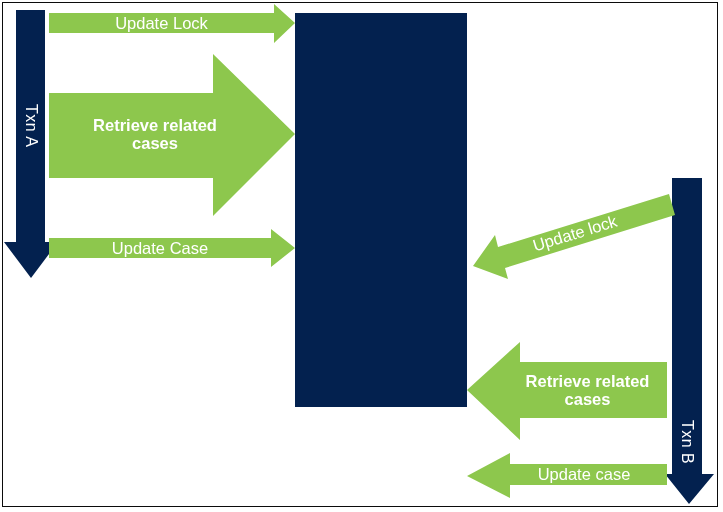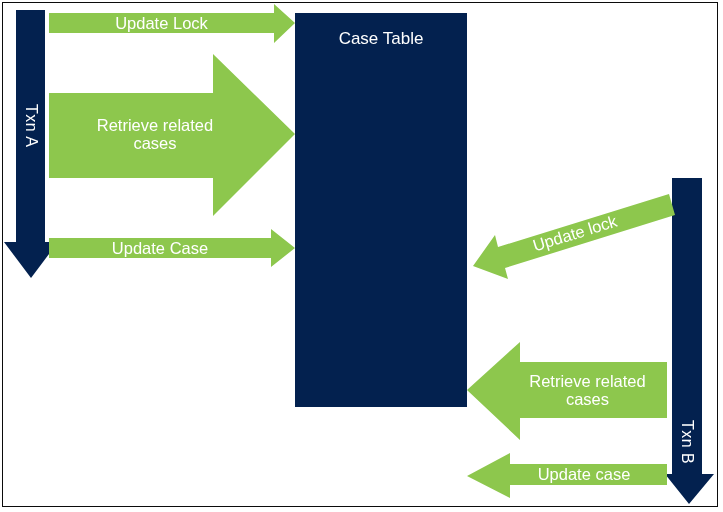--- a/index.html
+++ b/index.html
@@ -37,20 +37,21 @@
     justify-content: center;
     color: #ffffff;
     font-size: 16.5px;
     text-align: center;
     white-space: nowrap;
     pointer-events: none;
   }
   .label.wrap2 {
     white-space: pre-line;
     line-height: 1.12;
+    font-weight: bold;
   }
   .label.vtext {
     writing-mode: vertical-rl;
     font-size: 16px;
     letter-spacing: 0.5px;
     white-space: nowrap;
   }
   .label.title {
     font-size: 17px;
   }
@@ -87,21 +88,20 @@
 
   <div class="label vtext" style="left:16px; top:10px; width:29px; height:232px;">Txn A</div>
 
   <div class="label" style="left:49px; top:13px; width:225px; height:20px;">Update Lock</div>
 
   <div class="label wrap2" style="left:60px; top:99px; width:190px; height:70px;">Retrieve related
 cases</div>
 
   <div class="label" style="left:49px; top:238px; width:222px; height:20px;">Update Case</div>
 
-  <div class="label title" style="left:295px; top:26px; width:172px; height:26px;">Case Table</div>
 
   <div class="label diag" style="left:475px; top:223px; width:200px; height:21px;">Update lock</div>
 
   <div class="label wrap2" style="left:505px; top:355px; width:165px; height:70px;">Retrieve related
 cases</div>
 
   <div class="label" style="left:500px; top:464px; width:168px; height:21px;">Update case</div>
 
   <div class="label vtext" style="left:672px; top:410px; width:30px; height:64px;">Txn B</div>
 

